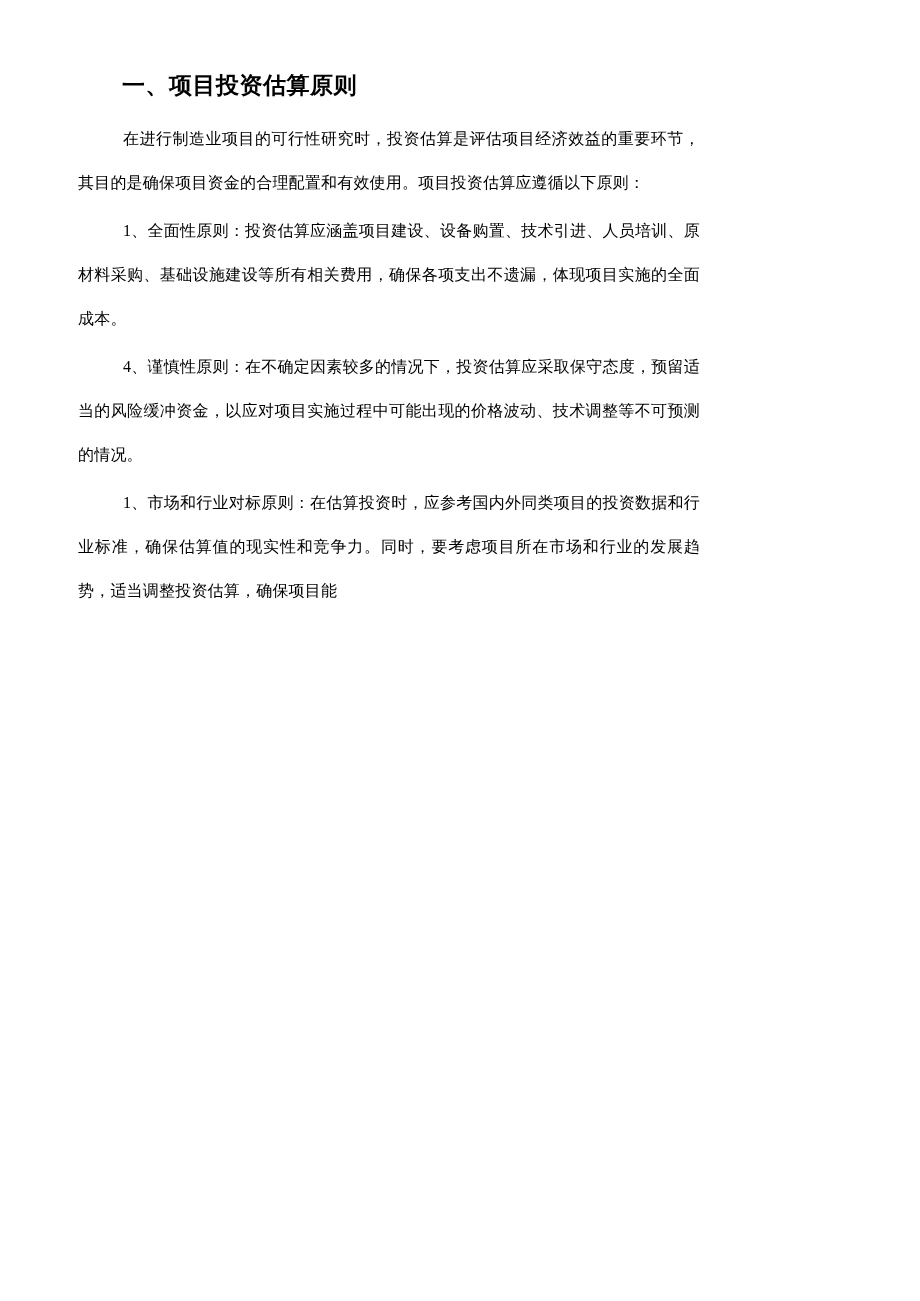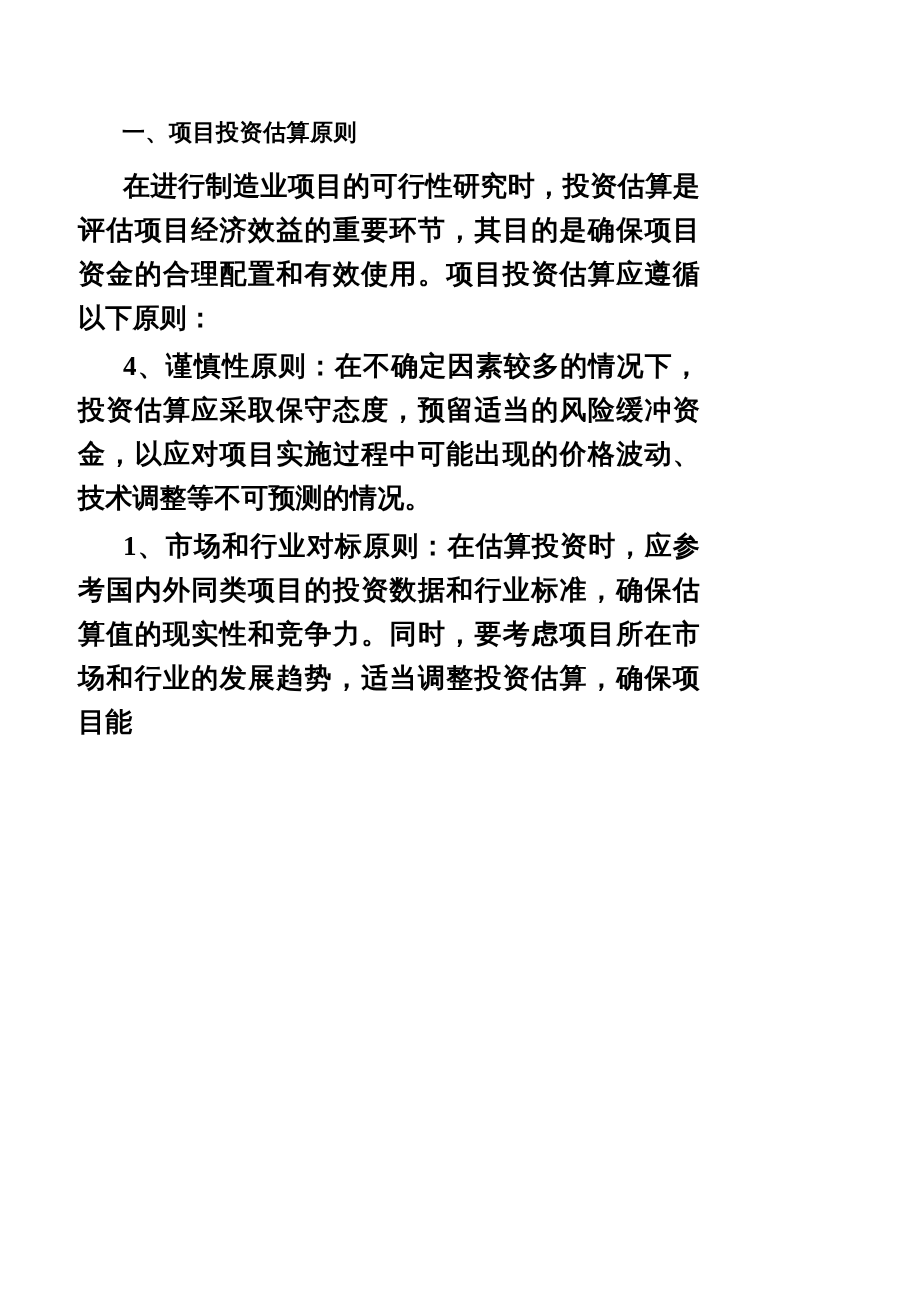--- a/index.html
+++ b/index.html
@@ -11,49 +11,49 @@
     width: 920px;
     height: 1301px;
     font-family: "Liberation Serif", "DejaVu Serif", serif;
     color: #000000;
     overflow: hidden;
   }
   .page {
     width: 778px;
     height: 1301px;
     box-sizing: border-box;
-    padding: 115px 78px 70px 78px;
+    padding: 68px 78px 70px 78px;
     background: #ffffff;
     position: relative;
   }
   .doc-heading {
     font-family: "Liberation Sans", "DejaVu Sans", sans-serif;
     font-weight: bold;
     font-size: 23px;
     line-height: 1.5;
     margin: 0 0 14px 0;
     text-indent: 44px;
     letter-spacing: 0.5px;
   }
   .para {
-    font-size: 27px;
+    font-size: 16px;
     line-height: 44px;
     margin: 0 0 4px 0;
     text-indent: 45px;
     text-align: justify;
     text-justify: inter-ideograph;
     letter-spacing: 0.2px;
-    font-weight: bold;
   }
   .para:last-child {
     margin-bottom: 0;
   }
 </style>
 </head>
 <body>
 
 <div class="page">
   <h1 class="doc-heading">一、项目投资估算原则</h1>
 
   <p class="para">在进行制造业项目的可行性研究时，投资估算是评估项目经济效益的重要环节，其目的是确保项目资金的合理配置和有效使用。项目投资估算应遵循以下原则：</p>
+  <p class="para">1、全面性原则：投资估算应涵盖项目建设、设备购置、技术引进、人员培训、原材料采购、基础设施建设等所有相关费用，确保各项支出不遗漏，体现项目实施的全面成本。</p>
   <p class="para">4、谨慎性原则：在不确定因素较多的情况下，投资估算应采取保守态度，预留适当的风险缓冲资金，以应对项目实施过程中可能出现的价格波动、技术调整等不可预测的情况。</p>
   <p class="para">1、市场和行业对标原则：在估算投资时，应参考国内外同类项目的投资数据和行业标准，确保估算值的现实性和竞争力。同时，要考虑项目所在市场和行业的发展趋势，适当调整投资估算，确保项目能</p>
 </div>
 
 </body></html>

